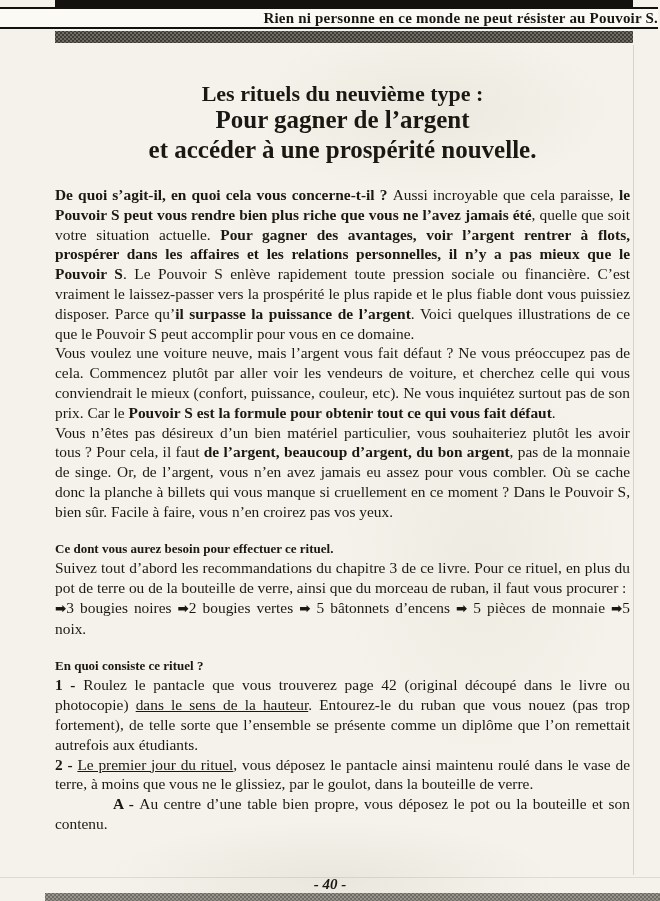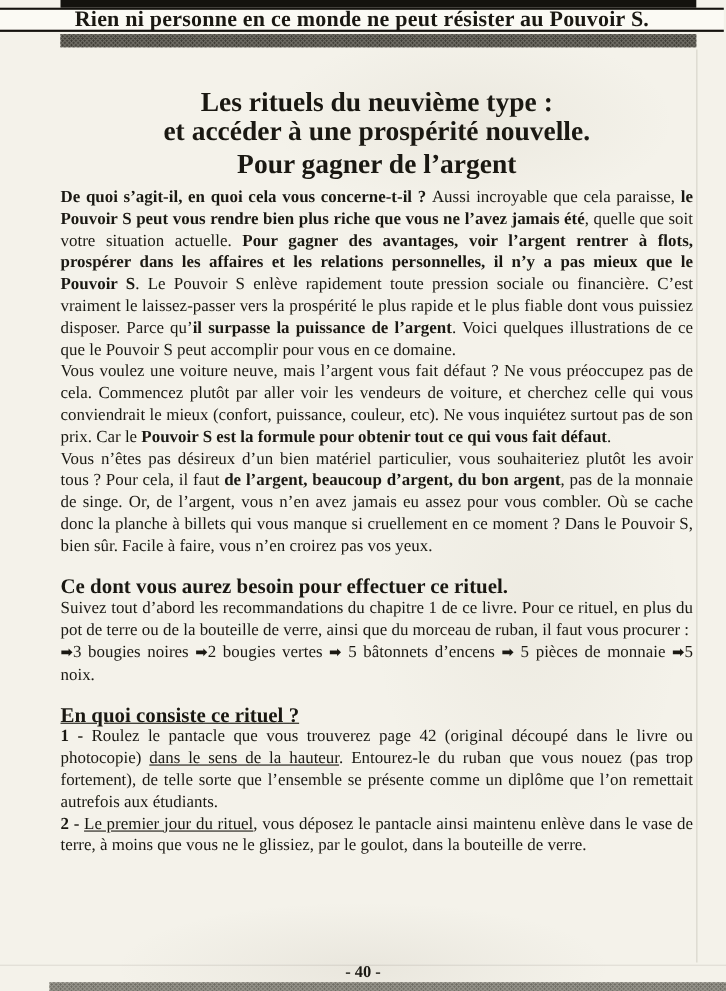--- a/index.html
+++ b/index.html
@@ -29,22 +29,22 @@
   }
   
   .banner-bar-top{
     position:absolute; left:55px; top:0; width:578px; height:7px; background:#14120e;
   }
   .banner-line{position:absolute; left:0; width:658px; height:2px; background:#14120e;}
   .banner-line.a{top:7px;}
   .banner-line.b{top:27px;}
   .banner-text-band{
     position:absolute; left:0; top:9px; width:658px; height:18px;
-    background:#fbfaf4; text-align:center;
-    font-weight:bold; font-size:20px; line-height:18px;
+    background:#fbfaf4; text-align:right;
+    font-weight:bold; font-size:15px; line-height:18px;
     letter-spacing:0.2px;
   }
   .halftone{
     background-color:#6e6c64;
     background-image:
       radial-gradient(circle, #3d3b34 28%, transparent 32%),
       radial-gradient(circle, #3d3b34 28%, transparent 32%);
     background-size:4px 4px;
     background-position:0 0, 2px 2px;
   }
@@ -57,44 +57,44 @@
     background-color:#8d8b82;
     background-image:
       radial-gradient(circle, #5f5d55 28%, transparent 32%),
       radial-gradient(circle, #5f5d55 28%, transparent 32%);
     background-size:4px 4px;
     background-position:0 0, 2px 2px;
     opacity:0.9;
   }
   .page-number{
     position:absolute; left:0; top:876px; width:660px;
-    text-align:center; font-weight:bold; font-size:15px; line-height:17px;
+    text-align:center; font-weight:bold; font-size:15px; line-height:17px;font-style:italic;
   }
   
   main{
     position:absolute; left:55px; top:82px; width:575px;
   }
   .title-small{
     margin:0; text-align:center;
-    font-size:25px; font-weight:bold; line-height:23px;
+    font-size:22px; font-weight:bold; line-height:23px;
   }
   .title-big{
     margin:0; text-align:center;
     font-size:25px; font-weight:bold; line-height:30px;
   }
   .para{
     margin:0; text-align:justify;
     font-size:15.4px; line-height:19.8px;
   }
-  .para.first{margin-top:5px;}
+  .para.first{margin-top:20px;}
   .subhead{
     margin:17px 0 0 0;
-    font-size:19px; font-weight:bold; line-height:19.8px;
+    font-size:13px; font-weight:bold; line-height:19.8px;
   }
-  .subhead.big-gap{text-decoration:underline;}
+  .subhead.big-gap{}
   .indented{text-indent:58px;}
   .seg-regular{font-weight:normal;}
   .seg-bold{font-weight:bold;}
   .seg-bold-underline{font-weight:normal; text-decoration:underline;}
   .seg-arrow{
     font-family:"DejaVu Sans", sans-serif;
     font-size:13.5px; font-weight:bold;
   }
 </style>
 </head>
@@ -109,30 +109,31 @@
   <div class="banner-line a"></div>
   <div class="banner-text-band">
     <span>Rien ni personne en ce monde ne peut résister au Pouvoir S.</span>
   </div>
   <div class="banner-line b"></div>
   <div class="banner-band-dots halftone"></div>
 </header>
 
 <main>
   <h2 class="title-small">Les rituels du neuvième type :</h2>
+  <h1 class="title-big">Pour gagner de l’argent</h1>
   <h1 class="title-big">et accéder à une prospérité nouvelle.</h1>
-  <h1 class="title-big">Pour gagner de l’argent</h1>
 
   <p class="para first"><span class="seg-bold">De quoi s’agit-il, en quoi cela vous concerne-t-il ? </span><span class="seg-regular">Aussi incroyable que cela paraisse, </span><span class="seg-bold">le Pouvoir S peut vous rendre bien plus riche que vous ne l’avez jamais été</span><span class="seg-regular">, quelle que soit votre situation actuelle. </span><span class="seg-bold">Pour gagner des avantages, voir l’argent rentrer à flots, prospérer dans les affaires et les relations personnelles, il n’y a pas mieux que le Pouvoir S</span><span class="seg-regular">. Le Pouvoir S enlève rapidement toute pression sociale ou financière. C’est vraiment le laissez-passer vers la prospérité le plus rapide et le plus fiable dont vous puissiez disposer. Parce qu’</span><span class="seg-bold">il surpasse la puissance de l’argent</span><span class="seg-regular">. Voici quelques illustrations de ce que le Pouvoir S peut accomplir pour vous en ce domaine.</span></p>
   <p class="para"><span class="seg-regular">Vous voulez une voiture neuve, mais l’argent vous fait défaut ? Ne vous préoccupez pas de cela. Commencez plutôt par aller voir les vendeurs de voiture, et cherchez celle qui vous conviendrait le mieux (confort, puissance, couleur, etc). Ne vous inquiétez surtout pas de son prix. Car le </span><span class="seg-bold">Pouvoir S est la formule pour obtenir tout ce qui vous fait défaut</span><span class="seg-regular">.</span></p>
   <p class="para"><span class="seg-regular">Vous n’êtes pas désireux d’un bien matériel particulier, vous souhaiteriez plutôt les avoir tous ? Pour cela, il faut </span><span class="seg-bold">de l’argent, beaucoup d’argent, du bon argent</span><span class="seg-regular">, pas de la monnaie de singe. Or, de l’argent, vous n’en avez jamais eu assez pour vous combler. Où se cache donc la planche à billets qui vous manque si cruellement en ce moment ? Dans le Pouvoir S, bien sûr. Facile à faire, vous n’en croirez pas vos yeux.</span></p>
 
   <h3 class="subhead">Ce dont vous aurez besoin pour effectuer ce rituel.</h3>
-  <p class="para"><span class="seg-regular">Suivez tout d’abord les recommandations du chapitre 1 de ce livre. Pour ce rituel, en plus du pot de terre ou de la bouteille de verre, ainsi que du morceau de ruban, il faut vous procurer :</span></p>
+  <p class="para"><span class="seg-regular">Suivez tout d’abord les recommandations du chapitre 3 de ce livre. Pour ce rituel, en plus du pot de terre ou de la bouteille de verre, ainsi que du morceau de ruban, il faut vous procurer :</span></p>
   <p class="para"><span class="seg-arrow">➡</span><span class="seg-regular">3 bougies noires </span><span class="seg-arrow">➡</span><span class="seg-regular">2 bougies vertes </span><span class="seg-arrow">➡</span><span class="seg-regular"> 5 bâtonnets d’encens </span><span class="seg-arrow">➡</span><span class="seg-regular"> 5 pièces de monnaie </span><span class="seg-arrow">➡</span><span class="seg-regular">5 noix.</span></p>
 
   <h3 class="subhead big-gap">En quoi consiste ce rituel ?</h3>
   <p class="para"><span class="seg-bold">1 - </span><span class="seg-regular">Roulez le pantacle que vous trouverez page 42 (original découpé dans le livre ou photocopie) </span><span class="seg-bold-underline">dans le sens de la hauteur</span><span class="seg-regular">. Entourez-le du ruban que vous nouez (pas trop fortement), de telle sorte que l’ensemble se présente comme un diplôme que l’on remettait autrefois aux étudiants.</span></p>
-  <p class="para"><span class="seg-bold">2 - </span><span class="seg-bold-underline">Le premier jour du rituel</span><span class="seg-regular">, vous déposez le pantacle ainsi maintenu enlève dans le vase de terre, à moins que vous ne le glissiez, par le goulot, dans la bouteille de verre.</span></p>
+  <p class="para"><span class="seg-bold">2 - </span><span class="seg-bold-underline">Le premier jour du rituel</span><span class="seg-regular">, vous déposez le pantacle ainsi maintenu roulé dans le vase de terre, à moins que vous ne le glissiez, par le goulot, dans la bouteille de verre.</span></p>
+  <p class="para indented"><span class="seg-bold">A - </span><span class="seg-regular">Au centre d’une table bien propre, vous déposez le pot ou la bouteille et son contenu.</span></p>
 </main>
 
 <div class="page-number">- 40 -</div>
 <div class="footer-band-dots"></div>
 
 </body></html>

